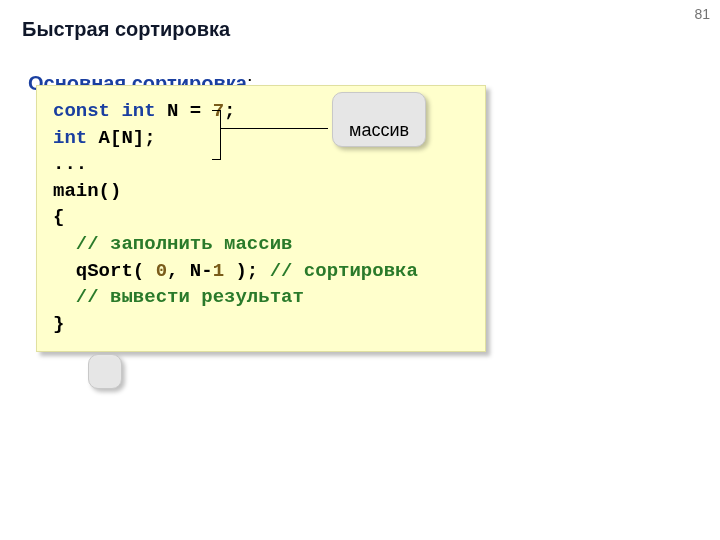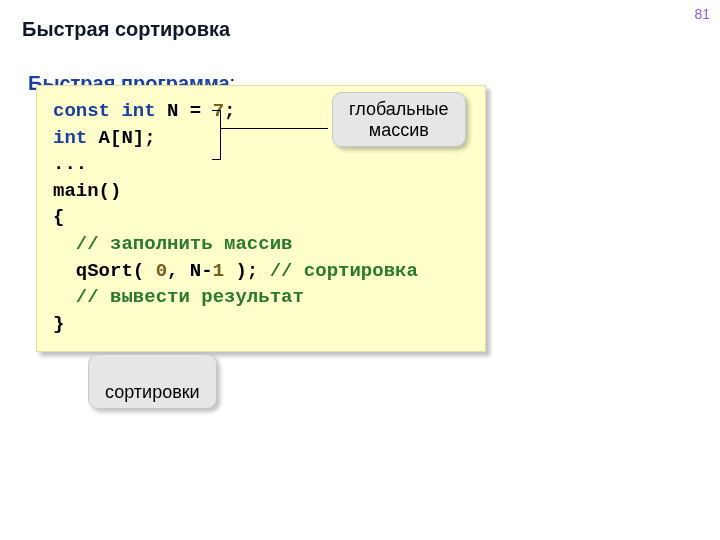--- a/index.html
+++ b/index.html
@@ -10,21 +10,21 @@
     width: 720px;
     height: 540px;
     position: relative;
     overflow: hidden;
   }
   .page-number {
     position: absolute;
     top: 6px;
     right: 10px;
     font-size: 14px;
-    color: #8b5cf6;
+    color: #737373;
     margin-left: 33px;
   }
   .title {
     position: absolute;
     top: 18px;
     left: 22px;
     font-size: 20px;
     font-weight: bold;
     color: #0f172a;
   }
@@ -102,37 +102,36 @@
   }
 </style>
 </head>
 <body>
 
 <div class="page-number">81</div>
 
 <div class="title">Быстрая сортировка</div>
 
 <div class="subtitle">
-  <span>Быстрая программа</span><span class="subtitle-colon">:</span>
+  <span>Основная сортировка</span><span class="subtitle-colon">:</span>
 </div>
 
 <div class="code-block"><span class="kw-blue">const </span><span class="kw-blue">int</span><span> </span><span class="kw-black">N</span><span> = </span><span class="kw-brown">7</span><span>;</span>
 <span class="kw-blue">int</span><span> A[N];</span>
 <span>...</span>
 <span>main()</span>
 <span>{</span>
 <span>  </span><span class="kw-green">// заполнить массив</span>
 <span>  qSort( </span><span class="kw-brown">0</span><span>, N-</span><span class="kw-brown">1</span><span> ); </span><span class="kw-green">// сортировка</span>
 <span>  </span><span class="kw-green">// вывести результат</span>
 <span>}</span></div>
 
 <div class="bracket"></div>
 <div class="pointer-horiz-top"></div>
 
 <div class="callout callout-top">
-  <span>глобальные</span><br>
+  <br>
   <span>массив</span>
 </div>
 
 <div class="callout callout-bottom">
   <br>
-  <span>сортировки</span>
 </div>
 
 </body></html>

